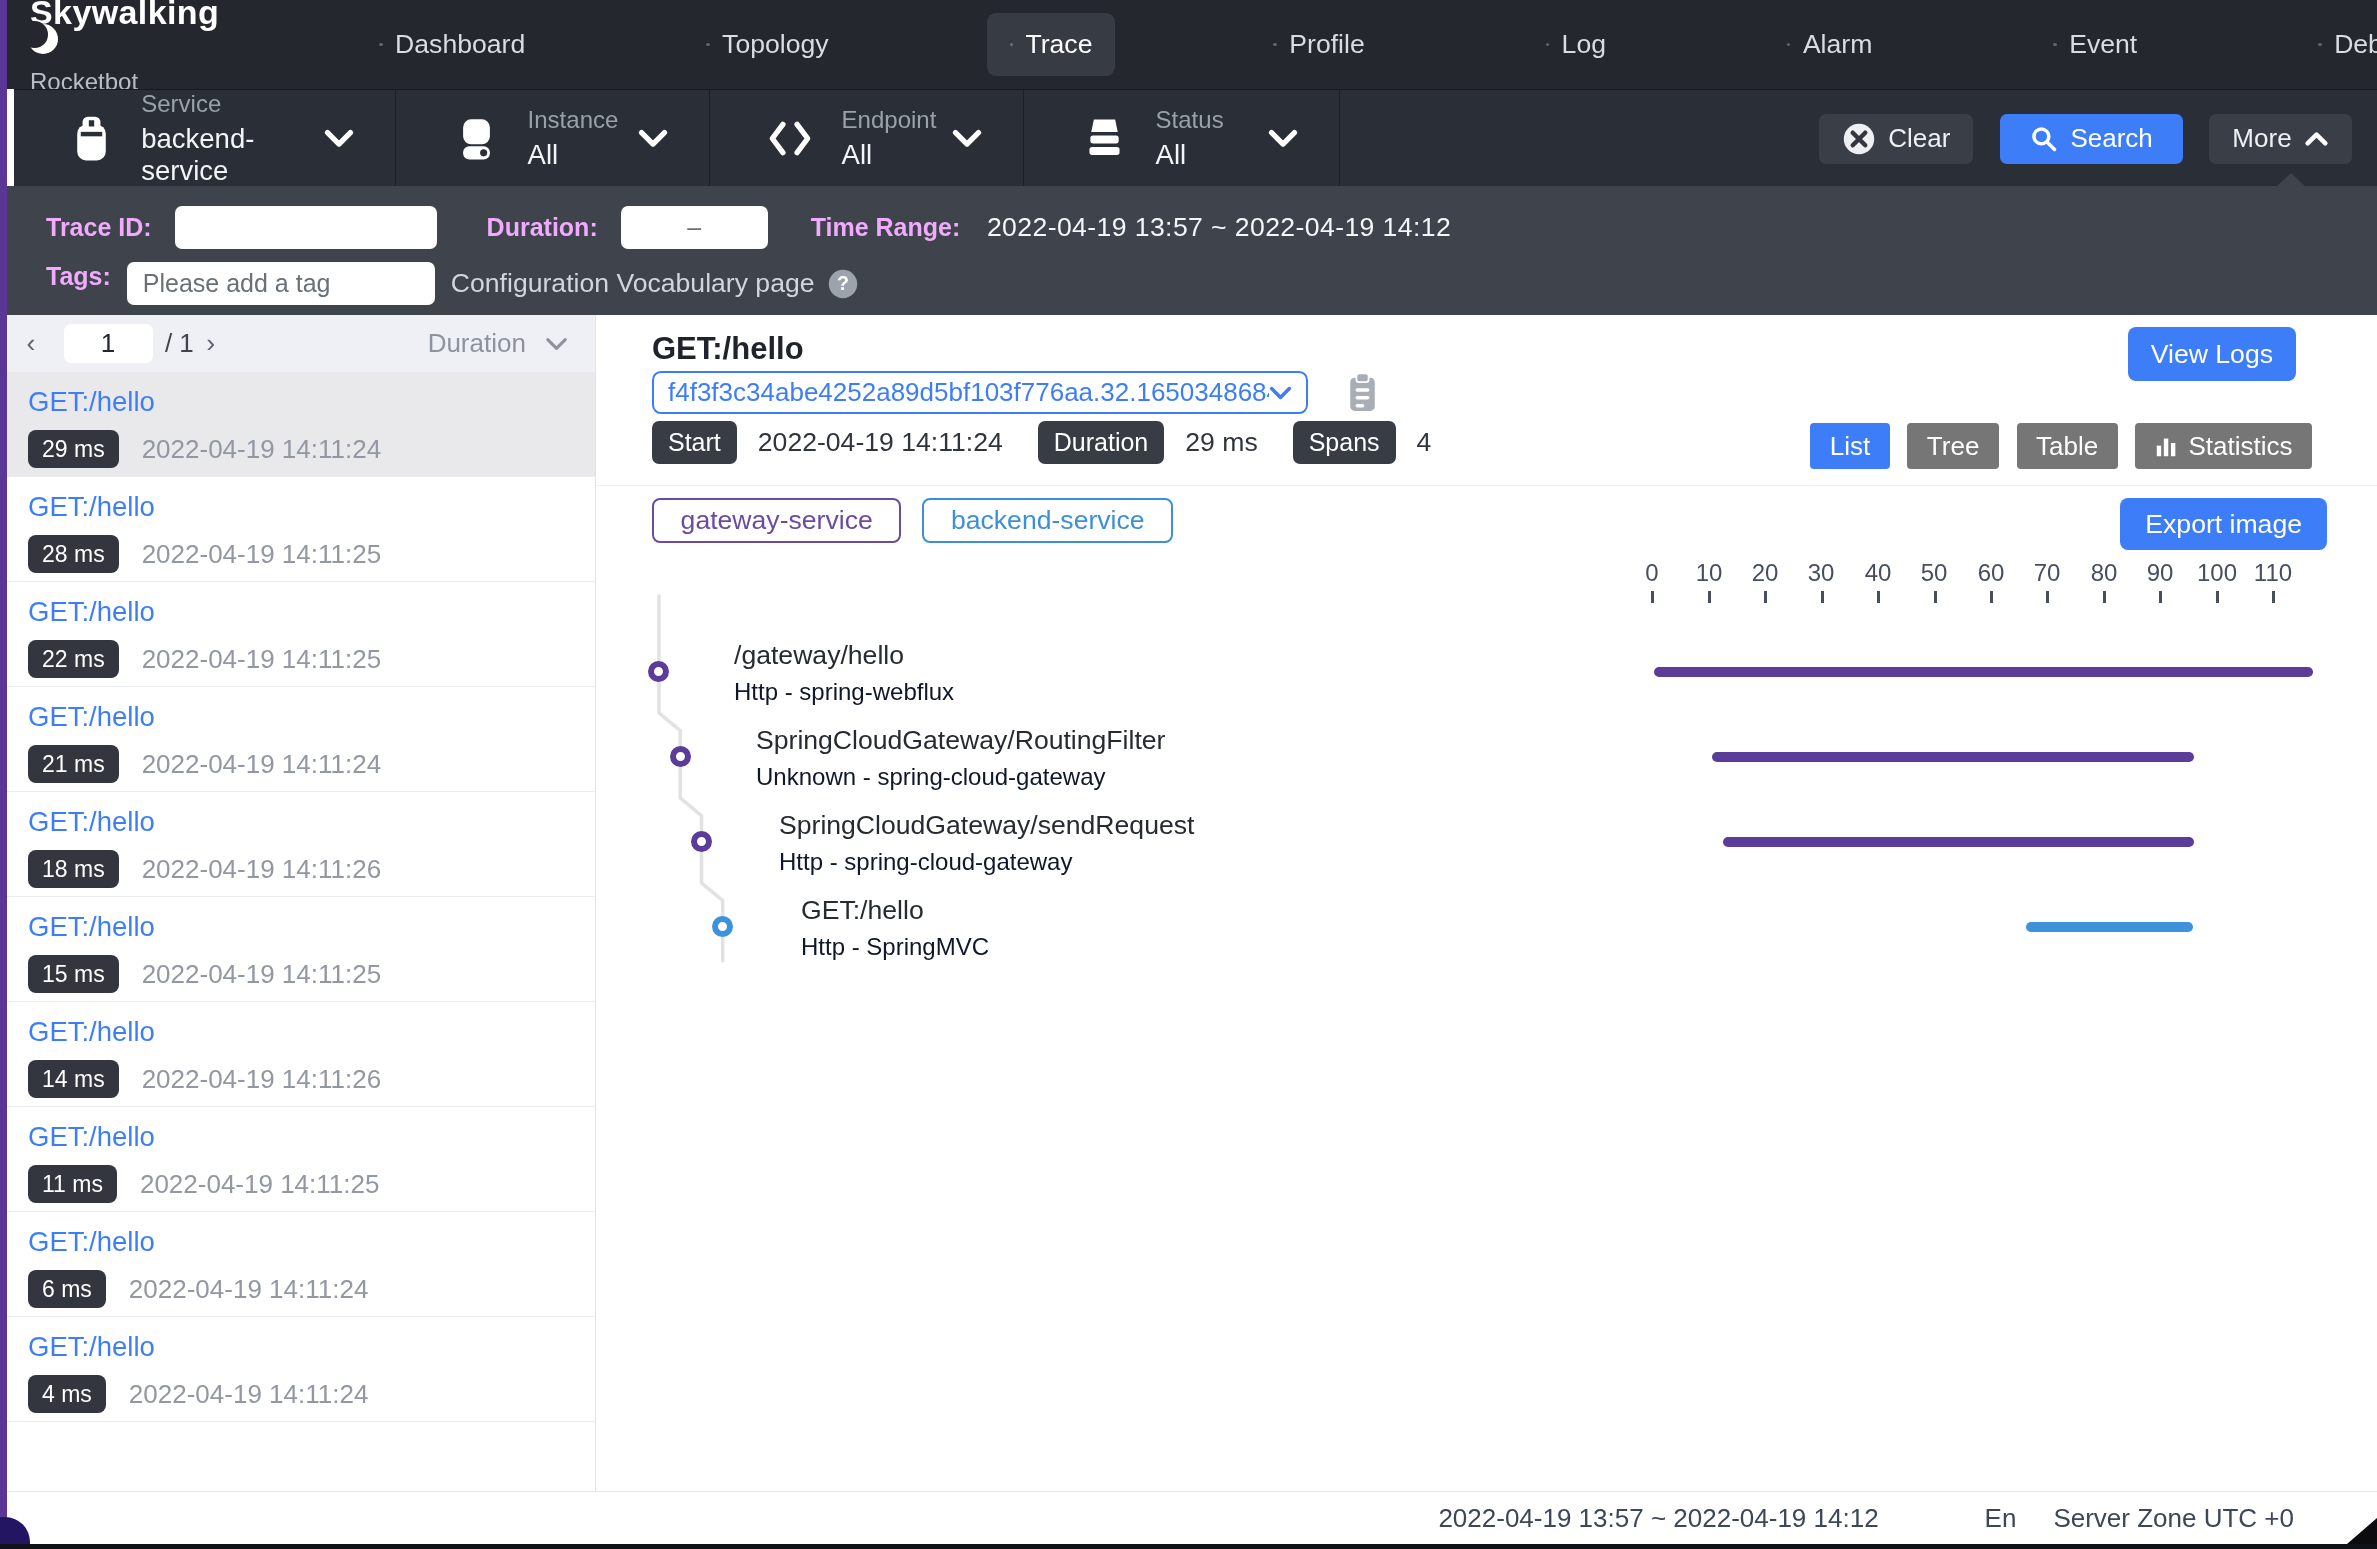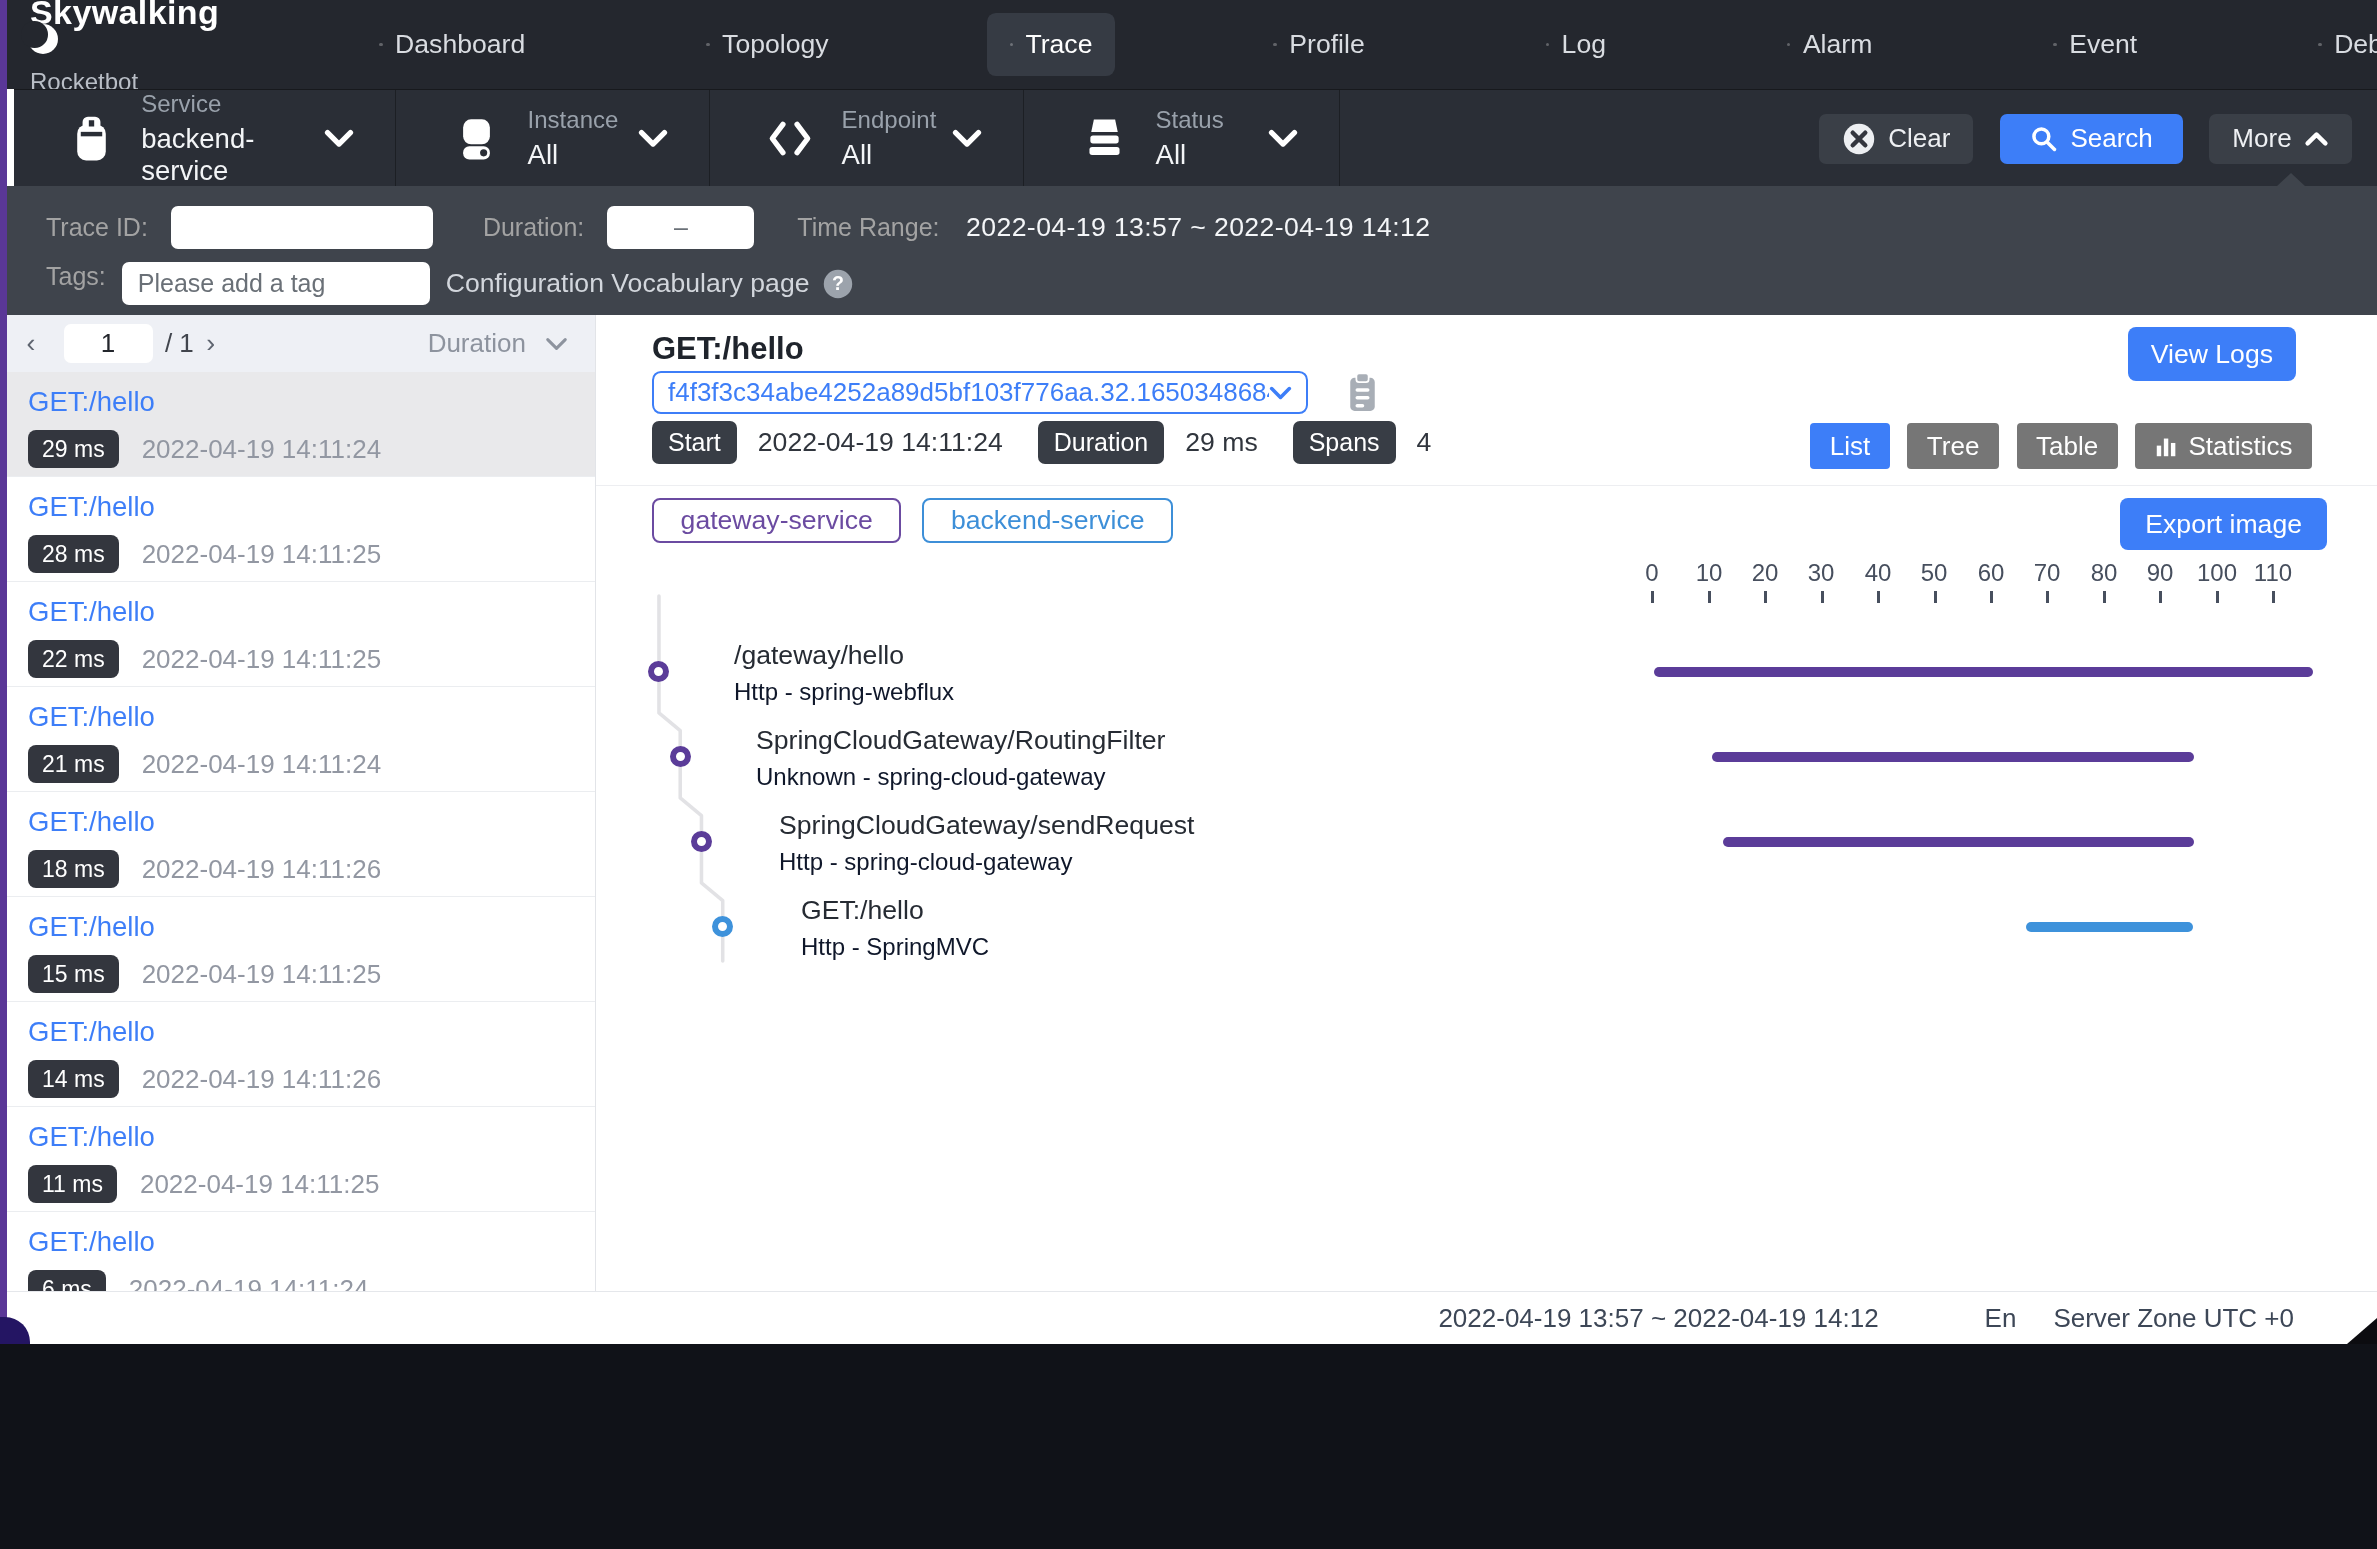--- a/index.html
+++ b/index.html
@@ -1,18 +1,18 @@
 <!DOCTYPE html>
 <html style="font-size:14px"><head>
 <meta charset="utf-8">
 <style>
   * { box-sizing: border-box; margin: 0; padding: 0; }
   html,body { background:#101218; }
   .app {
-    position: relative; width: 2377px; height: 1344px; overflow: hidden;
+    position: relative; width: 2377px; height: 1544px; overflow: hidden;
     font-family: "Liberation Sans", "DejaVu Sans", sans-serif;
     background: #ffffff; color:#262b33;
   }
   
   .edge-strip { position:absolute; left:0; top:0; width:7px; height:1550px; background:#5a3797; z-index:60; }
   .corner-bl { position:absolute; left:0; bottom:0; width:30px; height:26.6px; background:#241563; border-top-right-radius:25px; z-index:61; }
   .corner-br { position:absolute; right:0; bottom:0; width:0; height:0; border-left:30px solid transparent; border-bottom:26.6px solid #0c0c10; z-index:61; }
 
   
   .topnav { position:absolute; top:0; left:0; width:100%; height:89px; background:#24272e;
@@ -44,21 +44,21 @@
   .btn-clear { background:#3a3f47; color:#eef0f3; }
   .btn-search { background:#3d7ef8; color:#ffffff; padding:0 30px; }
   .btn-more { background:#3a3f47; color:#eef0f3; }
 
   
   .advpanel { position:absolute; top:186px; left:0; width:100%; height:129px; background:#3f444c; }
   .adv-arrow { position:absolute; top:-13.3px; left:2276px; width:0; height:0;
                border-left:15px solid transparent; border-right:15px solid transparent; border-bottom:14px solid #3f444c; }
   .adv-row1 { position:absolute; top:19.5px; left:46px; display:flex; align-items:center; }
   .adv-row2 { position:absolute; top:76px; left:46px; display:flex; }
-  .adv-label { color:#a3a3a3; font-size:25px; }
+  .adv-label { color:#f0abfc; font-size:25px;font-weight:bold; }
   .adv-input { height:43px; background:#fff; border:none; border-radius:7px; font-size:25px; color:#2b2f36;
                padding:0 16px; font-family:inherit; }
   .adv-input::placeholder { color:#6a7077; }
   .ti-input { width:262px; margin-left:23px; }
   .dur-input { width:147px; margin-left:23px; text-align:center; }
   .tr-value { color:#f4f6f8; font-size:26.6px; margin-left:26.6px; letter-spacing:0.4px; }
   .tags-input { width:308px; margin-left:16px; }
   .vocab { color:#d2d6dc; font-size:26.6px; margin-left:16px; display:flex; align-items:center; gap:12.4px; cursor:pointer; }
 
   

